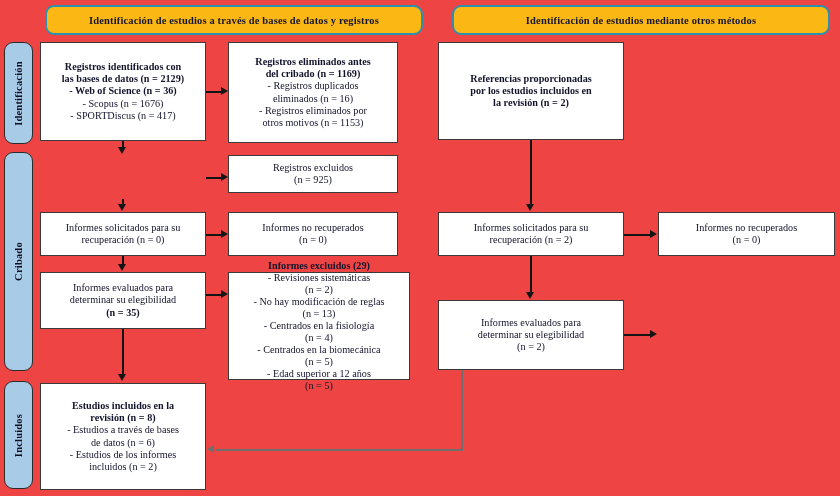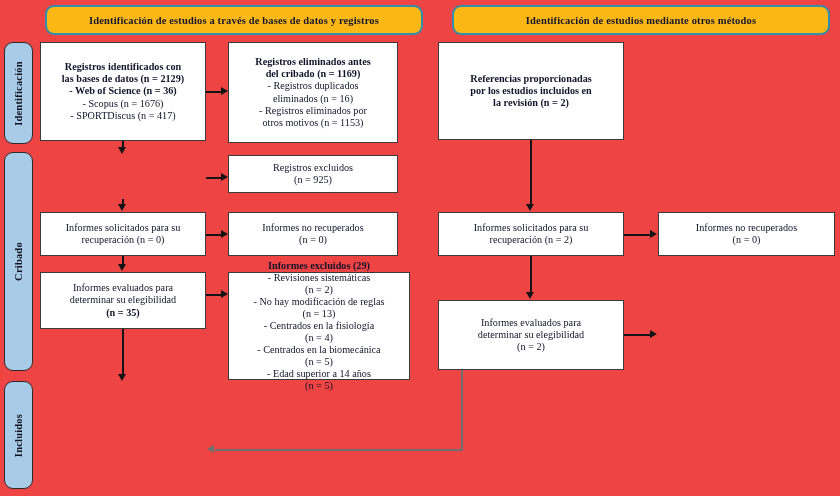--- a/index.html
+++ b/index.html
@@ -178,25 +178,35 @@
     <div class="txt">
       <div style="font-weight:bold">Informes excluidos (29)</div>
       <div>- Revisiones sistemáticas</div>
       <div>(n = 2)</div>
       <div>- No hay modificación de reglas</div>
       <div>(n = 13)</div>
       <div>- Centrados en la fisiología</div>
       <div>(n = 4)</div>
       <div>- Centrados en la biomecánica</div>
       <div>(n = 5)</div>
-      <div>- Edad superior a 14 años</div>
+      <div>- Edad superior a 12 años</div>
       <div>(n = 5)</div>
     </div>
   </div>
 
+  <div class="abs node" style="left:40px; top:383px; width:166px; height:107px;">
+    <div class="txt">
+      <div style="font-weight:bold">Estudios incluidos en la</div>
+      <div style="font-weight:bold">revisión (n = 8)</div>
+      <div>- Estudios a través de bases</div>
+      <div>de datos (n = 6)</div>
+      <div>- Estudios de los informes</div>
+      <div>incluidos (n = 2)</div>
+    </div>
+  </div>
 
   <div class="abs node bold" style="left:438px; top:42px; width:186px; height:98px;text-align:center;">
     <div class="txt">
       <div>Referencias proporcionadas</div>
       <div>por los estudios incluidos en</div>
       <div>la revisión (n = 2)</div>
     </div>
   </div>
 
   <div class="abs node" style="left:438px; top:212px; width:186px; height:44px;">

